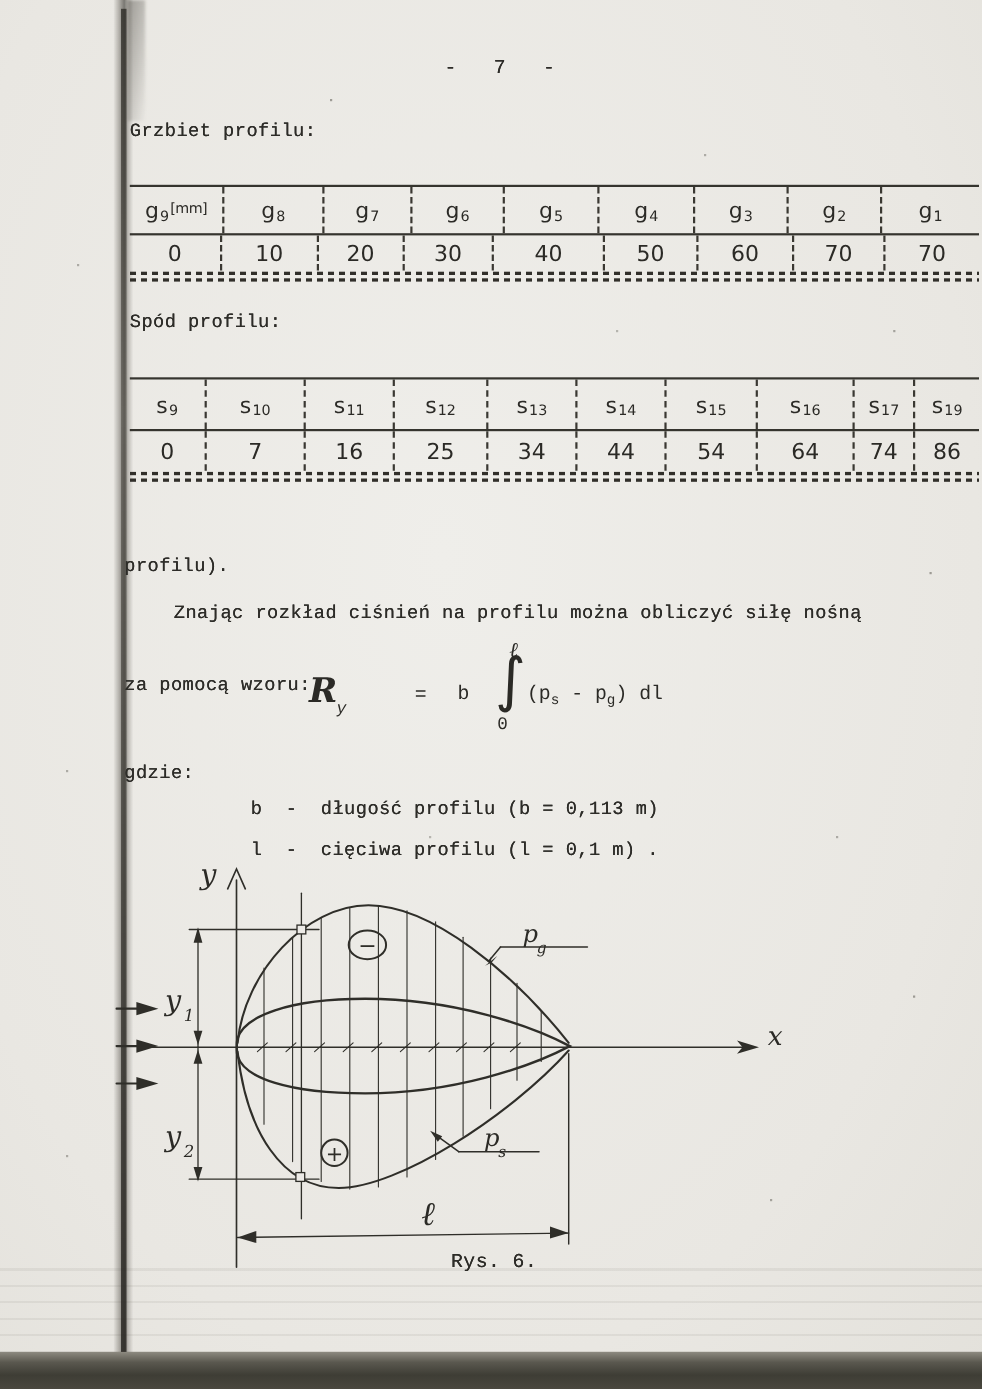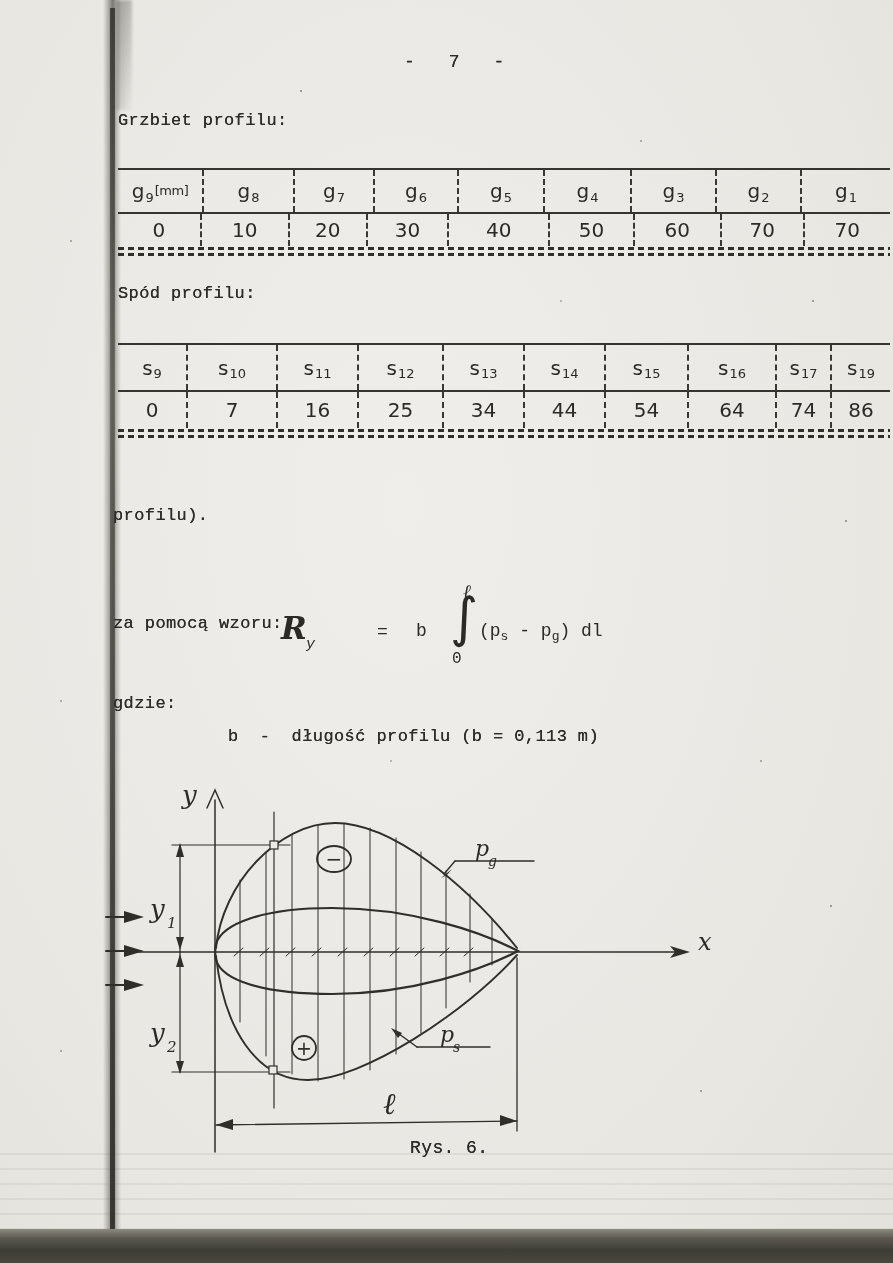--- a/index.html
+++ b/index.html
@@ -186,35 +186,37 @@
       <div class="t-cell" style="width:81px;">44</div>
       <div class="t-cell" style="width:83px;">54</div>
       <div class="t-cell" style="width:88px;">64</div>
       <div class="t-cell" style="width:55px;">74</div>
       <div class="t-cell" style="width:60px;">86</div>
     </div>
     <div class="ddash"></div>
   </div>
 
   <div class="tw" style="left:113px;top:506px;">profilu).</div>
+  <div class="tw" style="left:158px;top:549px;">Znając rozkład ciśnień na profilu można obliczyć siłę nośną</div>
   <div class="tw" style="left:113px;top:586px;margin-top:28px;">za pomocą wzoru:</div>
 
   <div class="formula">
     <span class="f-R">R</span>
     <span class="f-Rsub">y</span>
     <span class="f-eq">=</span>
     <span class="f-b">b</span>
     <span class="f-up">ℓ</span>
     <span class="f-int">∫</span>
     <span class="f-low">0</span>
     <span class="f-integrand"><span>(p</span><span class="f-s1">s</span><span> - </span><span>p</span><span class="f-s2">g</span><span>) dl</span></span>
   </div>
 
   <div class="tw" style="left:113px;top:694px;">gdzie:</div>
   <div class="tw" style="left:228px;top:727px;">b  -  długość profilu (b = 0,113 m)</div>
+  <div class="tw" style="left:228px;top:764px;">l  -  cięciwa profilu (l = 0,1 m) .</div>
 
   <svg class="figsvg" width="893" height="1263" viewBox="0 0 893 1263">
     <g stroke="#2f2e29" fill="none" stroke-linecap="round">
 
       <g stroke-width="1">
         <line x1="240" y1="880" x2="240" y2="1022"></line>
         <line x1="266" y1="853" x2="266" y2="1056"></line>
         <line x1="292" y1="835" x2="292" y2="1074"></line>
         <line x1="318" y1="826" x2="318" y2="1081"></line>
         <line x1="344" y1="824" x2="344" y2="1079"></line>

